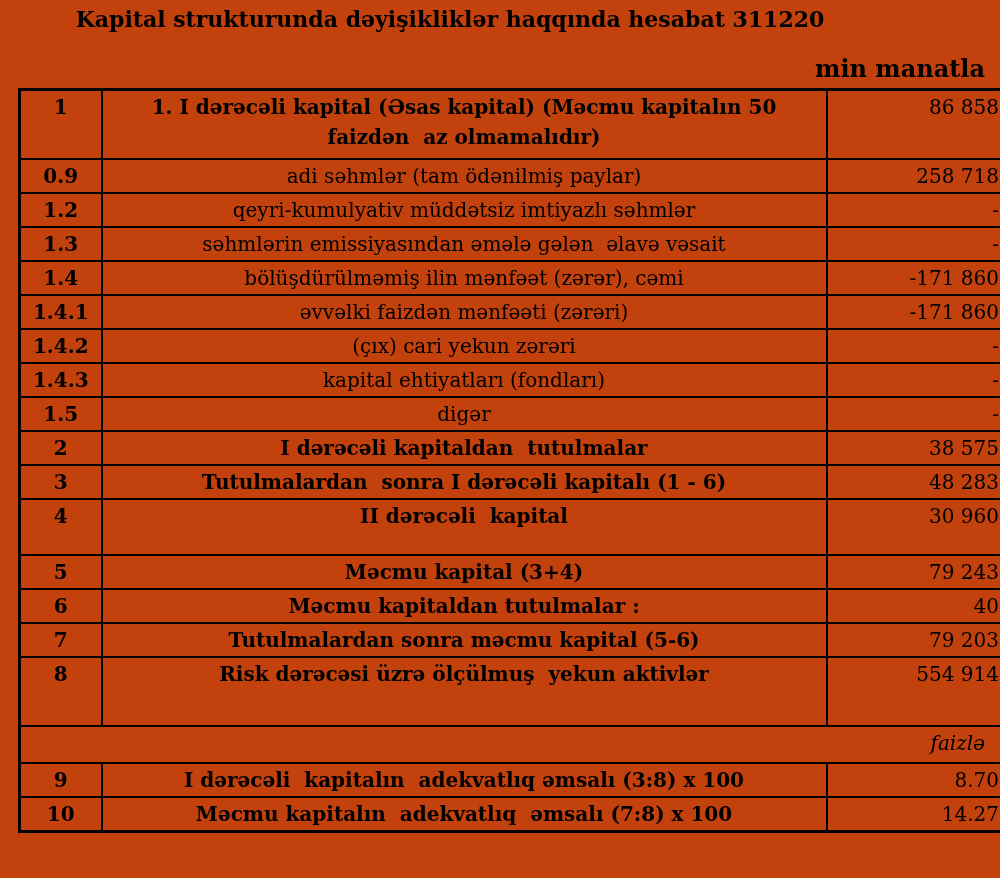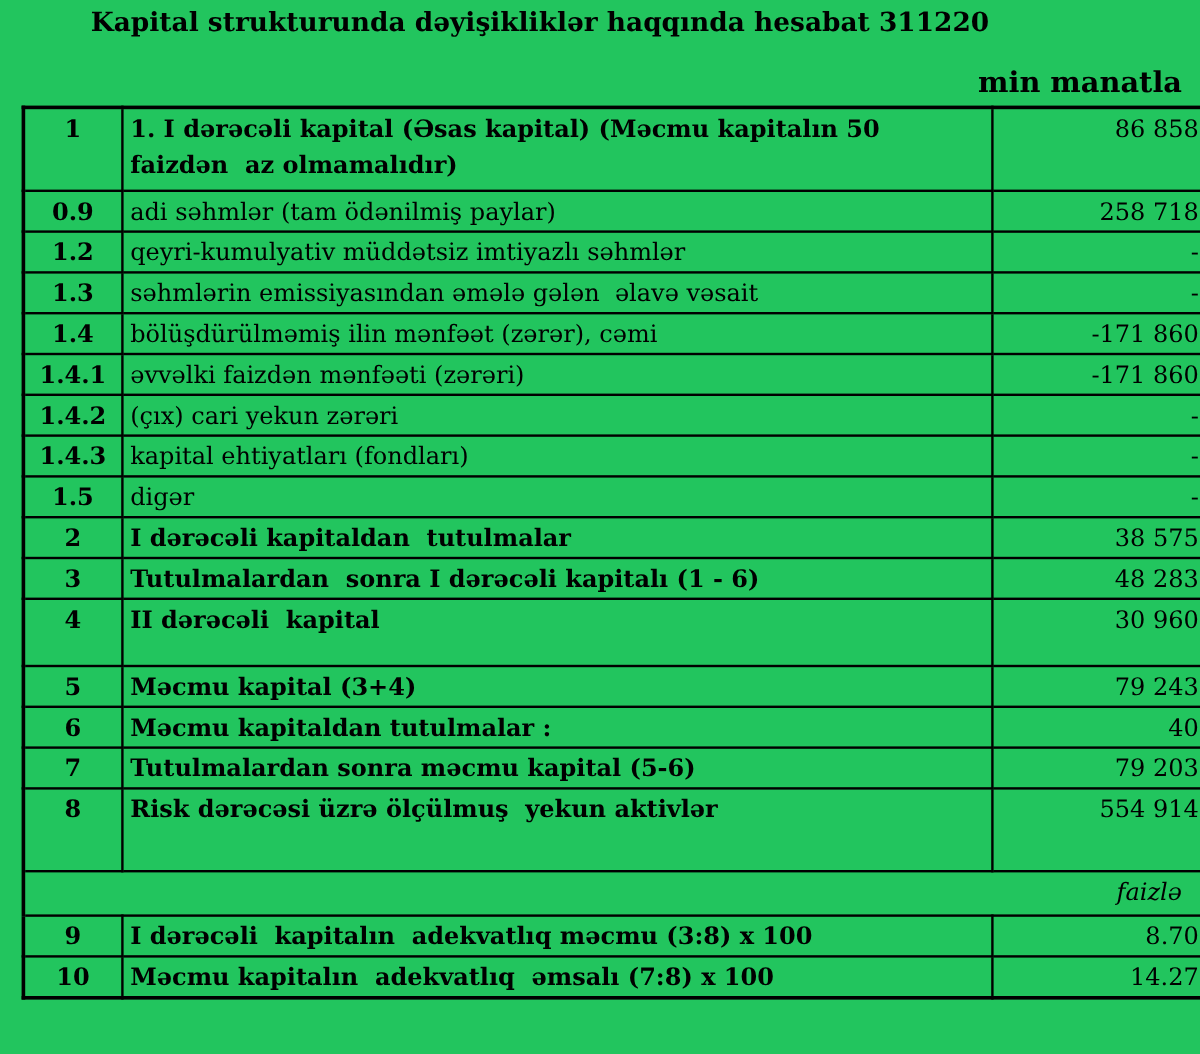--- a/index.html
+++ b/index.html
@@ -1,20 +1,20 @@
 <!DOCTYPE html>
 <html><head>
 <meta charset="utf-8">
 <style>
   html, body { margin: 0; padding: 0; background: #ffffff; }
   .page {
     position: relative;
     width: 1000px;
     height: 878px;
-    background: #22c55e;
+    background: #c2410c;
     color: #000000;
     overflow: hidden;
     font-family: "DejaVu Serif", "Liberation Serif", serif;
   }
   .title {
     position: absolute;
     top: 6px;
     left: 0;
     width: 900px;
     text-align: center;
@@ -49,20 +49,21 @@
   col.c-no    { width: 82px; }
   col.c-value { width: 180px; }
   td.no {
     text-align: center;
     font-weight: bold;
   }
   td.label {
     white-space: pre-wrap;
     padding-left: 10px;
     padding-right: 8px;
+    text-align: center;
   }
   td.label.bold { font-weight: bold; }
   td.value {
     text-align: right;
     padding-right: 20px;
   }
   tr.h-normal { height: 34px; }
   tr.h-medium { height: 56px; }
   tr.h-large  { height: 69px; }
   tr.note-row { height: 37px; }
@@ -183,21 +184,21 @@
       <td class="label bold">Risk dərəcəsi üzrə ölçülmuş  yekun aktivlər</td>
       <td class="value">554 914</td>
     </tr>
 
     <tr class="note-row">
       <td class="note" colspan="3">faizlə</td>
     </tr>
 
     <tr class="h-normal">
       <td class="no">9</td>
-      <td class="label bold">I dərəcəli  kapitalın  adekvatlıq məcmu (3:8) x 100</td>
+      <td class="label bold">I dərəcəli  kapitalın  adekvatlıq əmsalı (3:8) x 100</td>
       <td class="value">8.70</td>
     </tr>
 
     <tr class="h-normal">
       <td class="no">10</td>
       <td class="label bold">Məcmu kapitalın  adekvatlıq  əmsalı (7:8) x 100</td>
       <td class="value">14.27</td>
     </tr>
   </tbody>
   </table>

